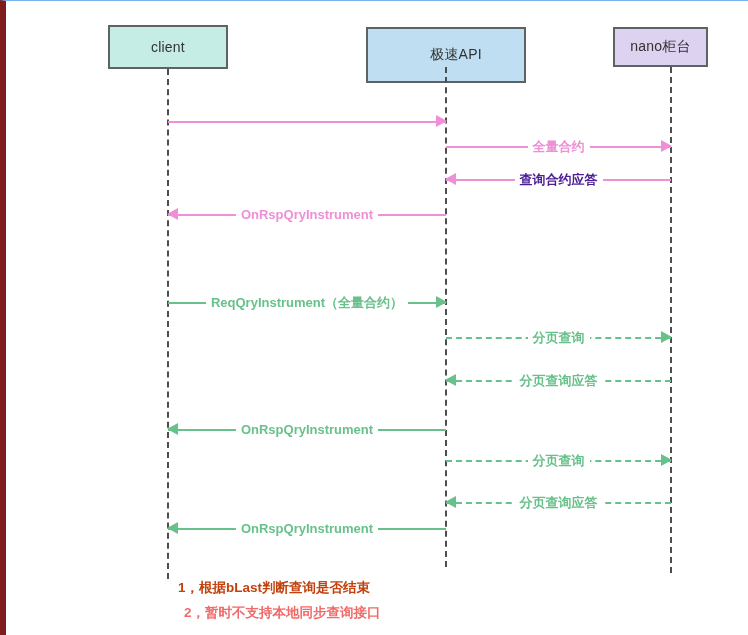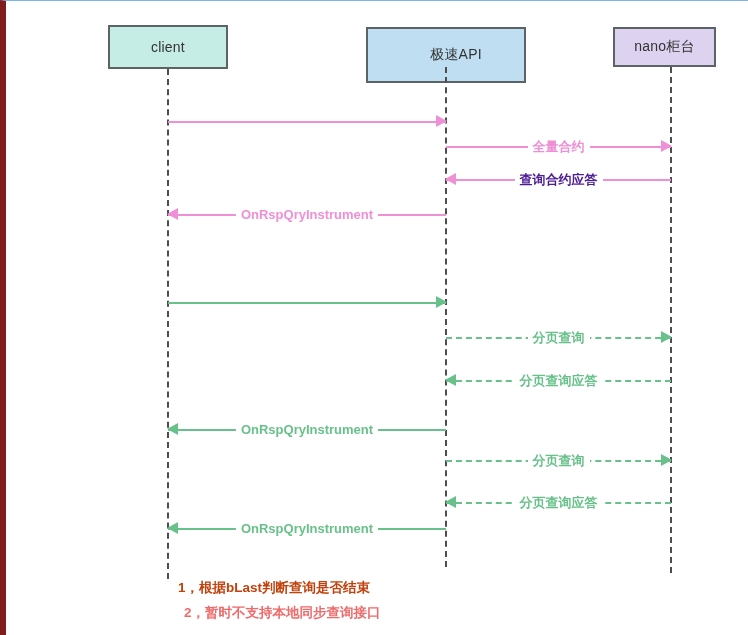--- a/index.html
+++ b/index.html
@@ -106,21 +106,21 @@
 <body>
 
 <div id="canvas">
   <div id="participants-layer">
       <div class="participant" style="left: 102px; top: 24px; width: 120px; height: 44px; background: rgb(197, 236, 229); border-color: rgb(92, 99, 100);">
         <span>client</span>
       </div>
       <div class="participant" style="left: 360px; top: 26px; width: 160px; height: 56px; background: rgb(191, 222, 242); border-color: rgb(92, 99, 100); padding-left: 20px;">
         <span>极速API</span>
       </div>
-      <div class="participant" style="left: 607px; top: 26px; width: 103px; height: 40px; background: rgb(221, 210, 239); border-color: rgb(92, 99, 100);">
+      <div class="participant" style="left: 607px; top: 26px; width: 95px; height: 40px; background: rgb(221, 210, 239); border-color: rgb(92, 99, 100);">
         <span>nano柜台</span>
       </div>
     </div>
   <div id="lifelines-layer">
       <div class="lifeline" style="left: 161px; top: 68px; height: 510px; border-left-color: rgb(77, 77, 77);"></div>
       <div class="lifeline" style="left: 439px; top: 66px; height: 500px; border-left-color: rgb(77, 77, 77);"></div>
       <div class="lifeline" style="left: 664px; top: 66px; height: 506px; border-left-color: rgb(77, 77, 77);"></div>
     </div>
   <div id="messages-layer">
       <div class="msg solid to-right" style="left: 162px; width: 278px; top: 107px;">
@@ -138,20 +138,21 @@
         <div class="label" style="color: #4c1d95;">查询合约应答</div>
       </div>
       <div class="msg solid to-left" style="left: 162px; width: 278px; top: 200px;">
         <div class="line" style="border-top-color: rgb(239, 143, 214);"></div>
         <div class="arrowhead" style="border-right-color: rgb(239, 143, 214);"></div>
         <div class="label" style="color: rgb(239, 143, 214);">OnRspQryInstrument</div>
       </div>
       <div class="msg solid to-right" style="left: 162px; width: 278px; top: 288px;">
         <div class="line" style="border-top-color: rgb(104, 193, 138);"></div>
         <div class="arrowhead" style="border-left-color: rgb(104, 193, 138);"></div>
+        <div class="label" style="color: rgb(104, 193, 138);">ReqQryInstrument（全量合约）</div>
       </div>
       <div class="msg dashed to-right" style="left: 440px; width: 225px; top: 323px;">
         <div class="line" style="border-top-color: rgb(104, 193, 138);"></div>
         <div class="arrowhead" style="border-left-color: rgb(104, 193, 138);"></div>
         <div class="label" style="color: rgb(104, 193, 138);">分页查询</div>
       </div>
       <div class="msg dashed to-left" style="left: 440px; width: 225px; top: 366px;">
         <div class="line" style="border-top-color: rgb(104, 193, 138);"></div>
         <div class="arrowhead" style="border-right-color: rgb(104, 193, 138);"></div>
         <div class="label" style="color: rgb(104, 193, 138);">分页查询应答</div>

